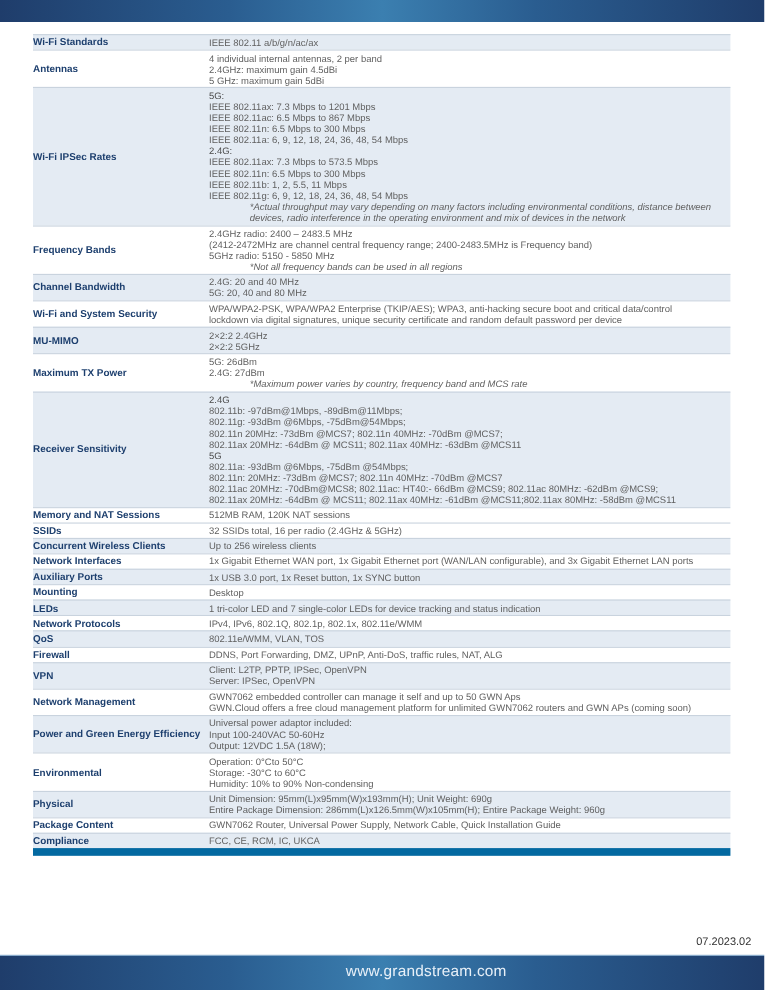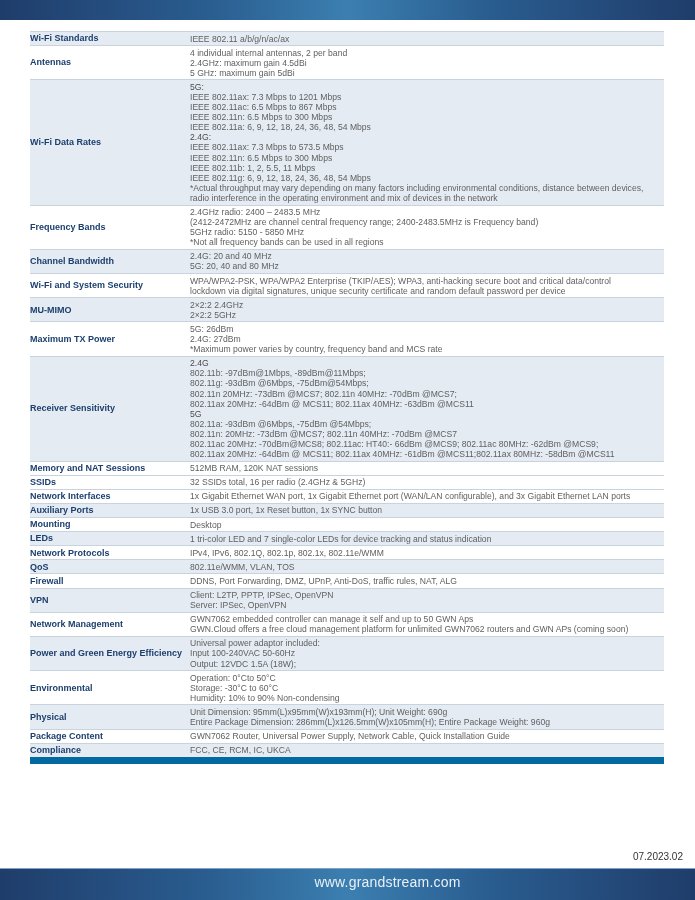--- a/index.html
+++ b/index.html
@@ -34,21 +34,21 @@
     width: 160px; flex: 0 0 160px; text-align: left; padding-right: 7px;
     font-weight: bold; color: #1d3f6e; font-size: 9px; line-height: 10.5px;
     box-sizing: border-box;
   }
   .row .value {
     flex: 1; color: #5f5f5f; font-size: 8.6px; line-height: 10.1px;
     padding: 1.5px 0;
   }
   .value .line { display: block; white-space: nowrap; }
   .value .line.head { font-weight: normal; color: #4b4b4b; }
-  .value .line.note { white-space: normal; }
+  .value .line.note { font-style: italic; white-space: normal; margin-left: 37px; }
 </style>
 </head>
 <body>
 
 <div class="band top"></div>
 
 <div class="spec-table" id="spec-table">
     <div class="row shaded">
       <div class="label">Wi-Fi Standards</div>
       <div class="value">
@@ -57,21 +57,21 @@
     </div>
     <div class="row">
       <div class="label">Antennas</div>
       <div class="value">
         <span class="line">4 individual internal antennas, 2 per band</span>
         <span class="line">2.4GHz: maximum gain 4.5dBi</span>
         <span class="line">5 GHz: maximum gain 5dBi</span>
       </div>
     </div>
     <div class="row shaded">
-      <div class="label">Wi-Fi Data Rates</div>
+      <div class="label">Wi-Fi IPSec Rates</div>
       <div class="value">
         <span class="line head">5G:</span>
         <span class="line">IEEE 802.11ax: 7.3 Mbps to 1201 Mbps</span>
         <span class="line">IEEE 802.11ac: 6.5 Mbps to 867 Mbps</span>
         <span class="line">IEEE 802.11n: 6.5 Mbps to 300 Mbps</span>
         <span class="line">IEEE 802.11a: 6, 9, 12, 18, 24, 36, 48, 54 Mbps</span>
         <span class="line head">2.4G:</span>
         <span class="line">IEEE 802.11ax: 7.3 Mbps to 573.5 Mbps</span>
         <span class="line">IEEE 802.11n: 6.5 Mbps to 300 Mbps</span>
         <span class="line">IEEE 802.11b: 1, 2, 5.5, 11 Mbps</span>
@@ -137,20 +137,26 @@
       <div class="value">
         <span class="line">512MB RAM, 120K NAT sessions</span>
       </div>
     </div>
     <div class="row">
       <div class="label">SSIDs</div>
       <div class="value">
         <span class="line">32 SSIDs total, 16 per radio (2.4GHz &amp; 5GHz)</span>
       </div>
     </div>
+    <div class="row shaded">
+      <div class="label">Concurrent Wireless Clients</div>
+      <div class="value">
+        <span class="line">Up to 256 wireless clients</span>
+      </div>
+    </div>
     <div class="row">
       <div class="label">Network Interfaces</div>
       <div class="value">
         <span class="line">1x Gigabit Ethernet WAN port, 1x Gigabit Ethernet port (WAN/LAN configurable), and 3x Gigabit Ethernet LAN ports</span>
       </div>
     </div>
     <div class="row shaded">
       <div class="label">Auxiliary Ports</div>
       <div class="value">
         <span class="line">1x USB 3.0 port, 1x Reset button, 1x SYNC button</span>

